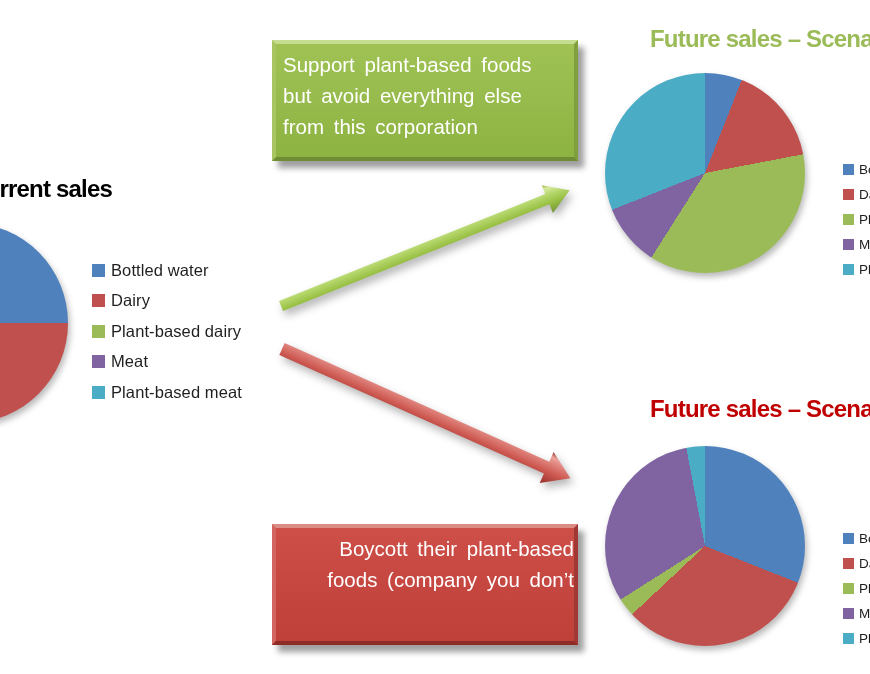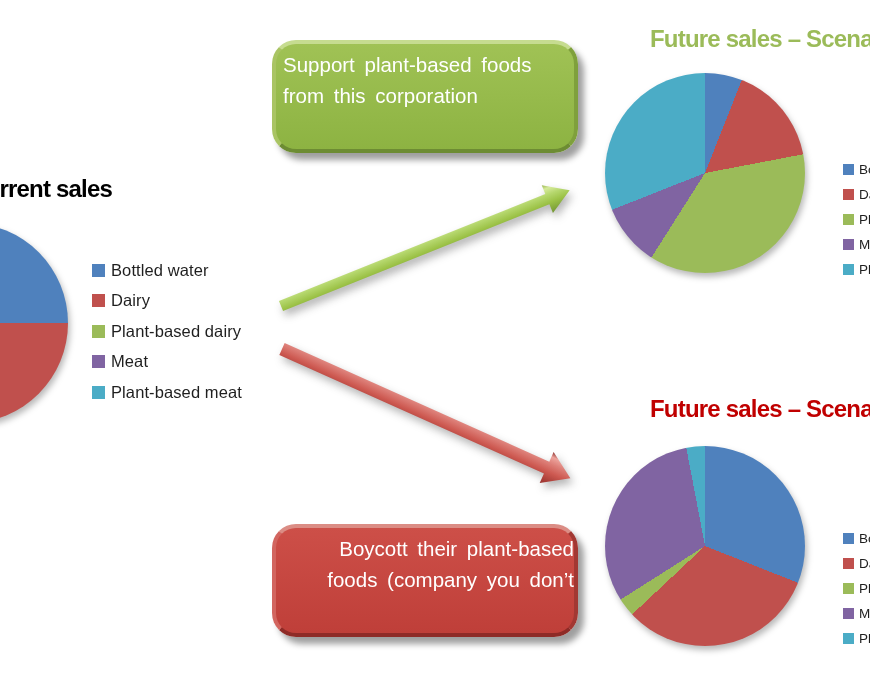--- a/index.html
+++ b/index.html
@@ -18,21 +18,21 @@
   .legend{position:absolute;display:flex;flex-direction:column;}
   .legend-item{display:flex;align-items:center;white-space:nowrap;color:#1f1f1f;}
   .legend-lg .legend-item{height:16px;margin-bottom:14.5px;font-size:16.5px;letter-spacing:0.1px;}
   .legend-lg .sw{width:13px;height:13px;margin-right:6px;flex:0 0 13px;}
   .legend-sm .legend-item{height:12px;margin-bottom:13px;font-size:13.5px;}
   .legend-sm .sw{width:11px;height:11px;margin-right:5px;flex:0 0 11px;}
   .sw{display:inline-block;}
   .callout{
     position:absolute;width:291px;height:92px;color:#ffffff;
     font-size:20.5px;line-height:31px;word-spacing:4px;
-    padding:5px 0 8px 7px;box-shadow:6px 7px 6px rgba(0,0,0,0.38);border-radius:24px;
+    padding:5px 0 16px 7px;box-shadow:6px 7px 6px rgba(0,0,0,0.38);
   }
   .callout-green{
     left:272px;top:40px;
     background:linear-gradient(180deg,#a0c255 0%,#8db342 100%);
     border-top:4px solid #c6dc90;border-left:4px solid #a9c463;
     border-right:4px solid #7fa03c;border-bottom:4px solid #6d8c33;
   }
   .callout-red{
     left:272px;top:524px;
     background:linear-gradient(180deg,#cd4f48 0%,#bf3f39 100%);
@@ -127,20 +127,21 @@
         <span>Meat</span>
       </div>
       <div class="legend-item">
         <span class="sw" style="background: rgb(75, 172, 198);"></span>
         <span>Plant-based meat</span>
       </div>
     </div>
 
   <div class="callout callout-green">
     <div>Support plant-based foods</div>
+    <div>but avoid everything else</div>
     <div>from this corporation</div>
   </div>
   <div class="callout callout-red">
     <div>Boycott their plant-based</div>
     <div>foods (company you don’t</div>
   </div>
 
   <svg class="arrow-svg" id="arrow-green" width="315" height="150" viewBox="0 0 315 150">
     <defs>
       <linearGradient id="gradGreen" x1="0" y1="-16" x2="0" y2="16" gradientUnits="userSpaceOnUse">

